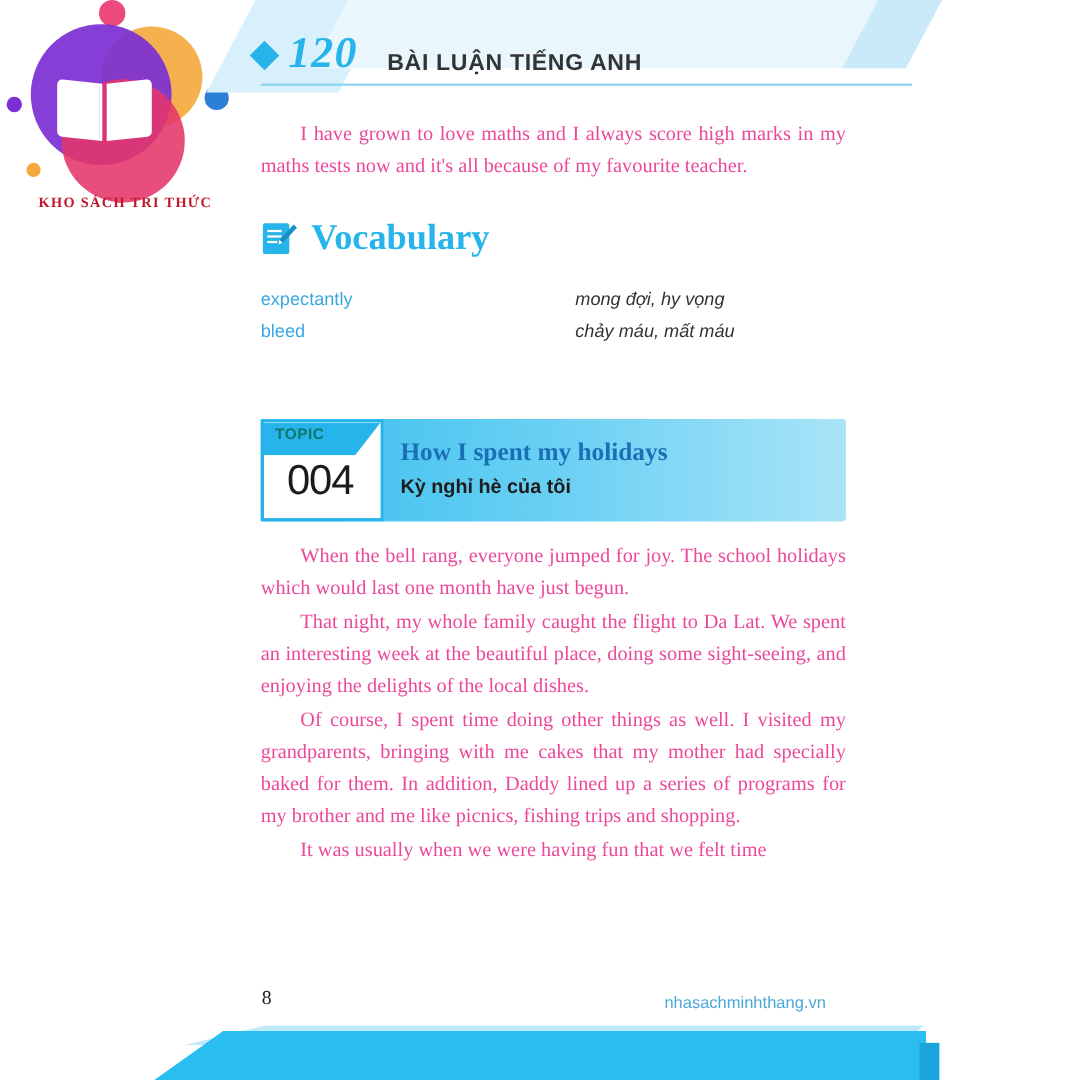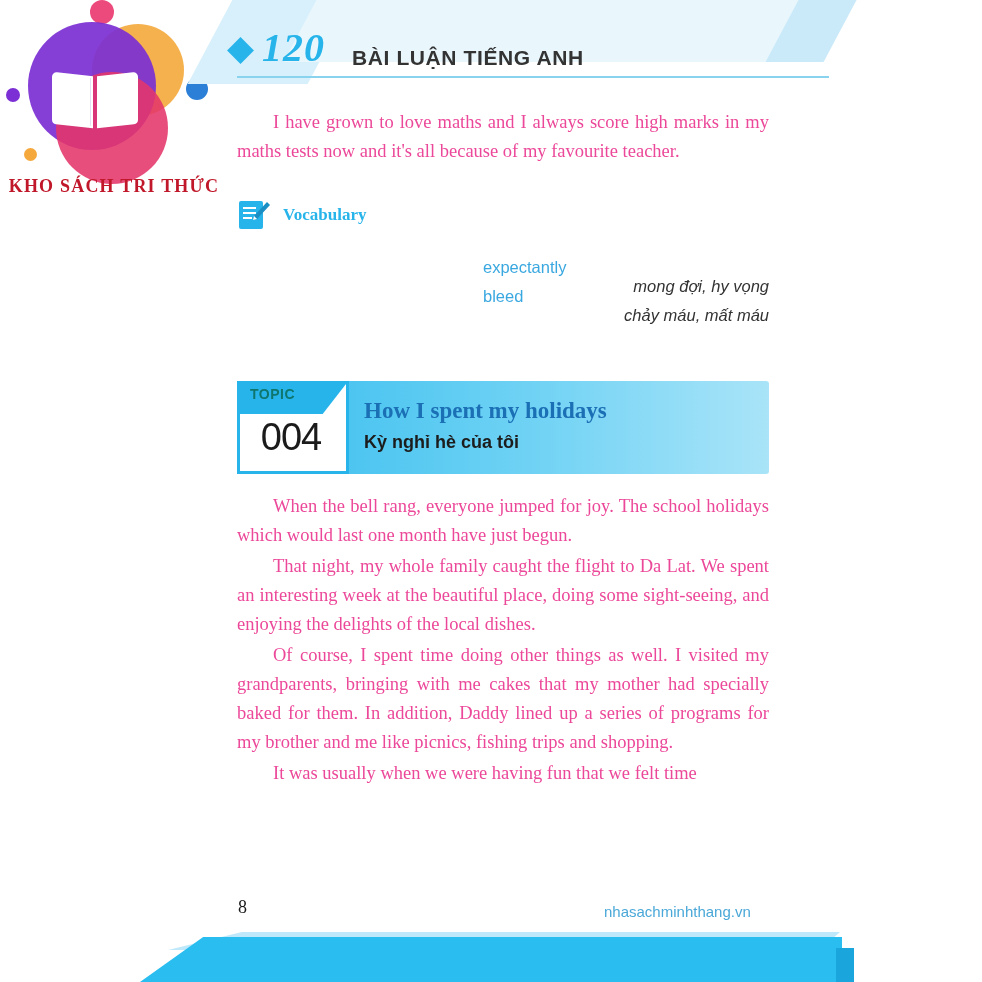--- a/index.html
+++ b/index.html
@@ -81,21 +81,21 @@
     transform: skewY(-6deg);
   }
   .logo-title {
     position: absolute;
     left: 0px;
     top: 176px;
     width: 228px;
     text-align: center;
     color: #c0182a;
     font-family: "Liberation Serif", serif;
-    font-size: 18px;
+    font-size: 13px;
     font-weight: bold;
     letter-spacing: 1.2px;
   }
 
   
   .header-shape {
     position: absolute;
     left: 210px;
     top: 0px;
     width: 120px;
@@ -187,35 +187,34 @@
     align-items: center;
     gap: 12px;
   }
   .vocab-icon {
     width: 34px;
     height: 34px;
     position: relative;
   }
   .vocab-title {
     font-family: "Liberation Serif", serif;
-    font-size: 17px;
+    font-size: 33px;
     font-weight: bold;
     color: #27b4ea;
   }
   .vocab-list {
     position: absolute;
     left: 237px;
     top: 258px;
     width: 532px;
   }
   .vocab-row {
     display: flex;
     height: 29px;
-    align-items: flex-end;
-    flex-direction: column;
+    align-items: center;
   }
   .vocab-en {
     width: 286px;
     font-family: "Liberation Sans", sans-serif;
     font-size: 16.5px;
     color: #3aa8e0;
   }
   .vocab-vi {
     font-family: "Liberation Sans", sans-serif;
     font-size: 16.5px;

